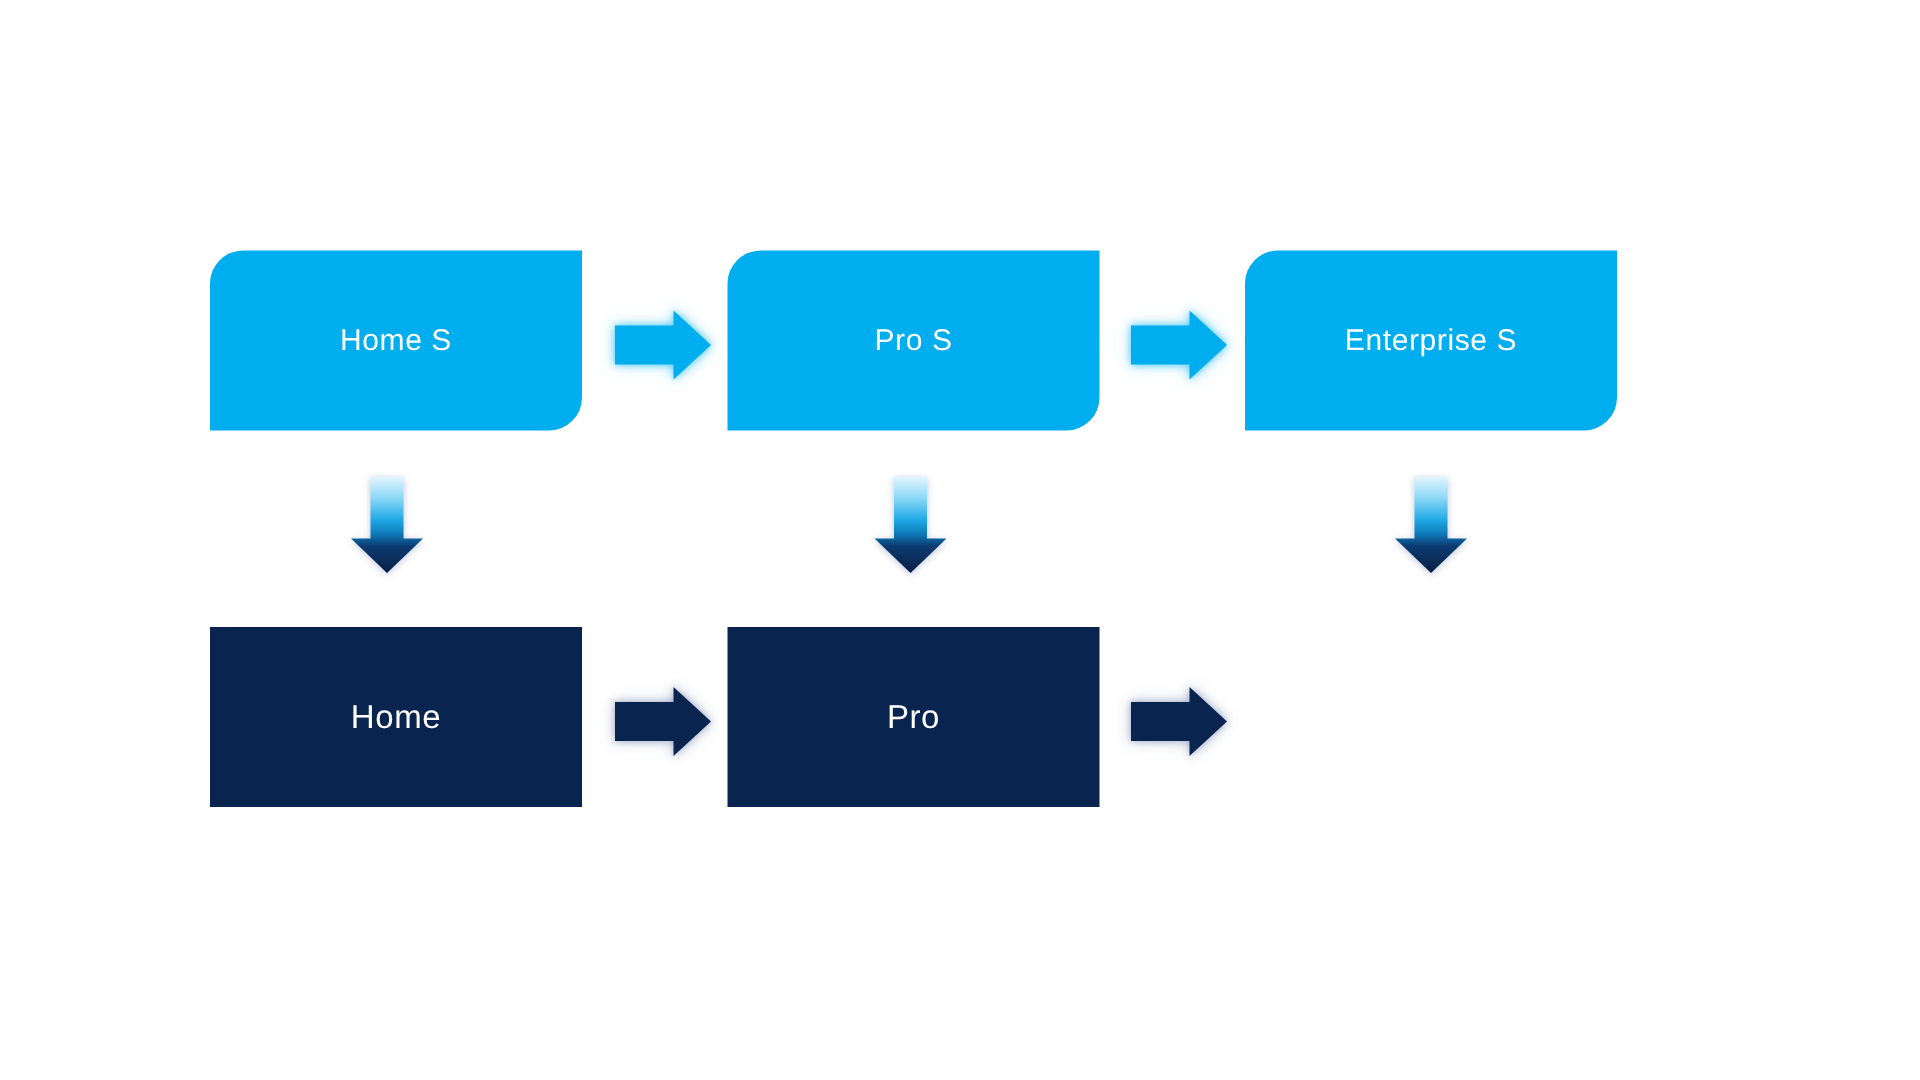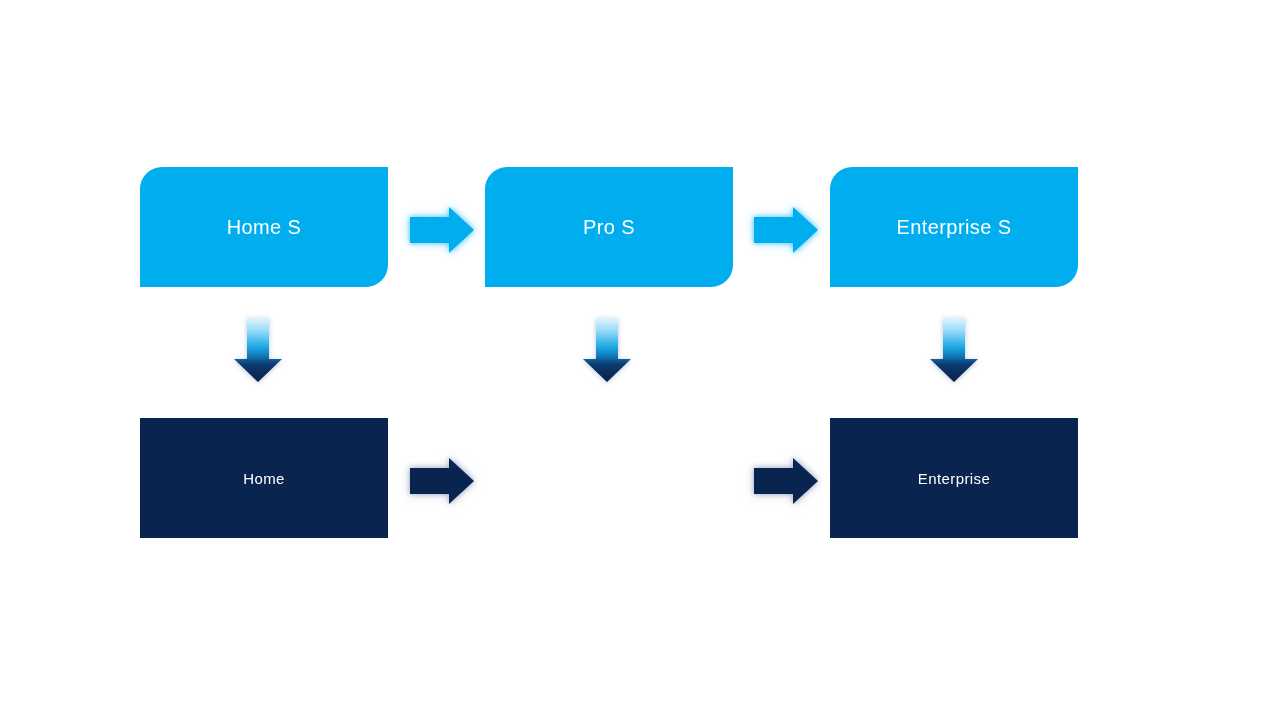--- a/index.html
+++ b/index.html
@@ -14,21 +14,21 @@
     color:var(--text,#fff);text-align:center;white-space:nowrap;
   }
   .box.top{
     background:var(--light-blue,#00AEEF);
     border-radius:22px 0 22px 0;
     font-size:20px;letter-spacing:.4px;
     top:167px;
   }
   .box.bottom{
     background:var(--dark-navy,#0A2450);
-    font-size:15px;letter-spacing:.4px;
+    font-size:22px;letter-spacing:.4px;
     top:418px;
   }
   .col1{left:140px}.col2{left:485px}.col3{left:830px}
 
   .arrow-right{position:absolute;width:65px;height:48px;}
   .arrow-right.row-top{
     top:206px;
     filter:drop-shadow(0 0 2.5px rgba(0,174,239,.55)) drop-shadow(0 0 4.5px rgba(140,220,250,.85));
   }
   .arrow-right.row-top polygon{fill:var(--light-blue,#00AEEF);}
@@ -89,22 +89,22 @@
   <svg class="arrow-down d2" viewBox="0 0 48 64">
     <polygon points="13,0 35,0 35,41 48,41 24,64 0,41 13,41"></polygon>
   </svg>
   <svg class="arrow-down d3" viewBox="0 0 48 64">
     <polygon points="13,0 35,0 35,41 48,41 24,64 0,41 13,41"></polygon>
   </svg>
 
   <div class="box bottom col1">
     <span>Home</span>
   </div>
-  <div class="box bottom col3">
-    <span>Enterprise</span>
+  <div class="box bottom col2">
+    <span>Pro</span>
   </div>
 
   <svg class="arrow-right row-bottom a1" viewBox="0 0 65 48">
     <polygon points="0,11 39,11 39,1 64,24 39,47 39,37 0,37"></polygon>
   </svg>
   <svg class="arrow-right row-bottom a2" viewBox="0 0 65 48">
     <polygon points="0,11 39,11 39,1 64,24 39,47 39,37 0,37"></polygon>
   </svg>
 
 </div>

